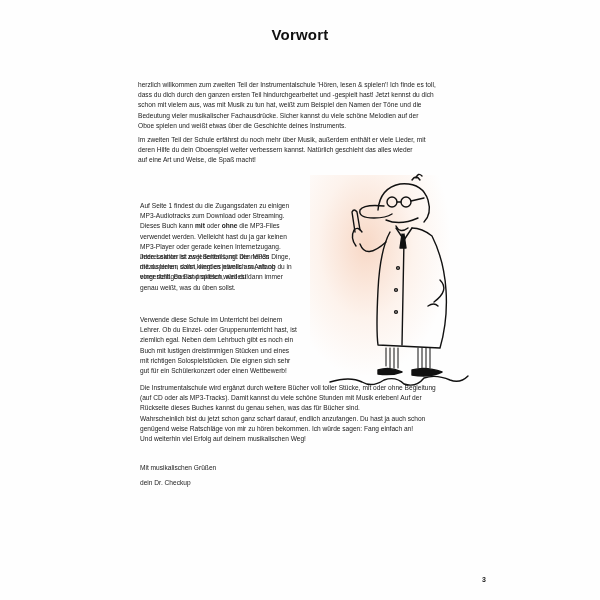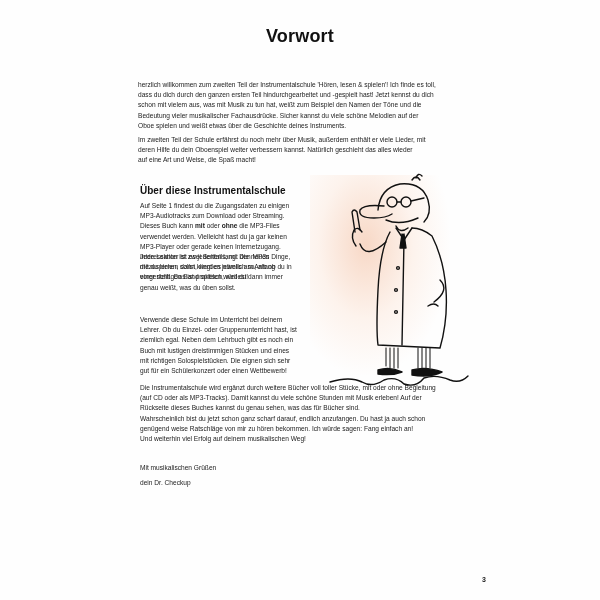--- a/index.html
+++ b/index.html
@@ -1,20 +1,20 @@
 <!DOCTYPE html>
 <html><head>
   <meta charset="utf-8">
   <style>
     html, body { margin: 0; padding: 0; background: #ffffff; }
     body { width: 600px; height: 600px; position: relative; overflow: hidden;
            font-family: "Liberation Sans", "DejaVu Sans", sans-serif; color: #1a1a1a; }
     .page { position: absolute; left: 0; top: 0; width: 600px; height: 600px; background: #fefefe; }
     .title { position: absolute; left: 0; width: 600px; top: 26px; text-align: center;
-             font-weight: bold; font-size: 18px; letter-spacing: 0.2px; color: #111; }
+             font-weight: bold; font-size: 15px; letter-spacing: 0.2px; color: #111; }
     .greeting { position: absolute; left: 0; width: 600px; top: 63px; text-align: center;
                 font-weight: bold; font-size: 11.5px; color: #111; }
     .p { position: absolute; font-size: 6.6px; line-height: 10.2px; color: #222; margin: 0; }
     .p .line { display: block; white-space: nowrap; }
     .intro { left: 138px; top: 80px; width: 340px; }
     .intro2 { left: 138px; top: 135px; width: 340px; }
     .h2 { position: absolute; left: 140px; top: 185px; font-weight: bold; font-size: 10px; color: #111; }
     .col1 { left: 140px; top: 201px; width: 200px; }
     .col2 { left: 140px; top: 252px; width: 200px; }
     .col3 { left: 140px; top: 315px; width: 200px; }
@@ -43,21 +43,20 @@
   </p>
 
   <p class="p intro2">
     <span class="line">Im zweiten Teil der Schule erfährst du noch mehr über Musik, außerdem enthält er viele Lieder, mit</span>
     <span class="line">deren Hilfe du dein Oboenspiel weiter verbessern kannst. Natürlich geschieht das alles wieder</span>
     <span class="line">auf eine Art und Weise, die Spaß macht!</span>
   </p>
 
   <div class="glow"></div>
 
-  <div class="h2">Über diese Instrumentalschule</div>
 
   <p class="p col1">
     <span class="line">Auf Seite 1 findest du die Zugangsdaten zu einigen</span>
     <span class="line">MP3-Audiotracks zum Download oder Streaming.</span>
     <span class="line"><span>Dieses Buch kann </span><b>mit</b><span> oder </span><b>ohne</b><span> die MP3-Files</span></span>
     <span class="line">verwendet werden. Vielleicht hast du ja gar keinen</span>
     <span class="line">MP3-Player oder gerade keinen Internetzugang.</span>
     <span class="line">Interessanter ist es jedenfalls, mit den MP3s</span>
     <span class="line">mitzuspielen, dann klingt es nämlich so, als ob du in</span>
     <span class="line">einer richtigen Band spielen würdest!</span>

